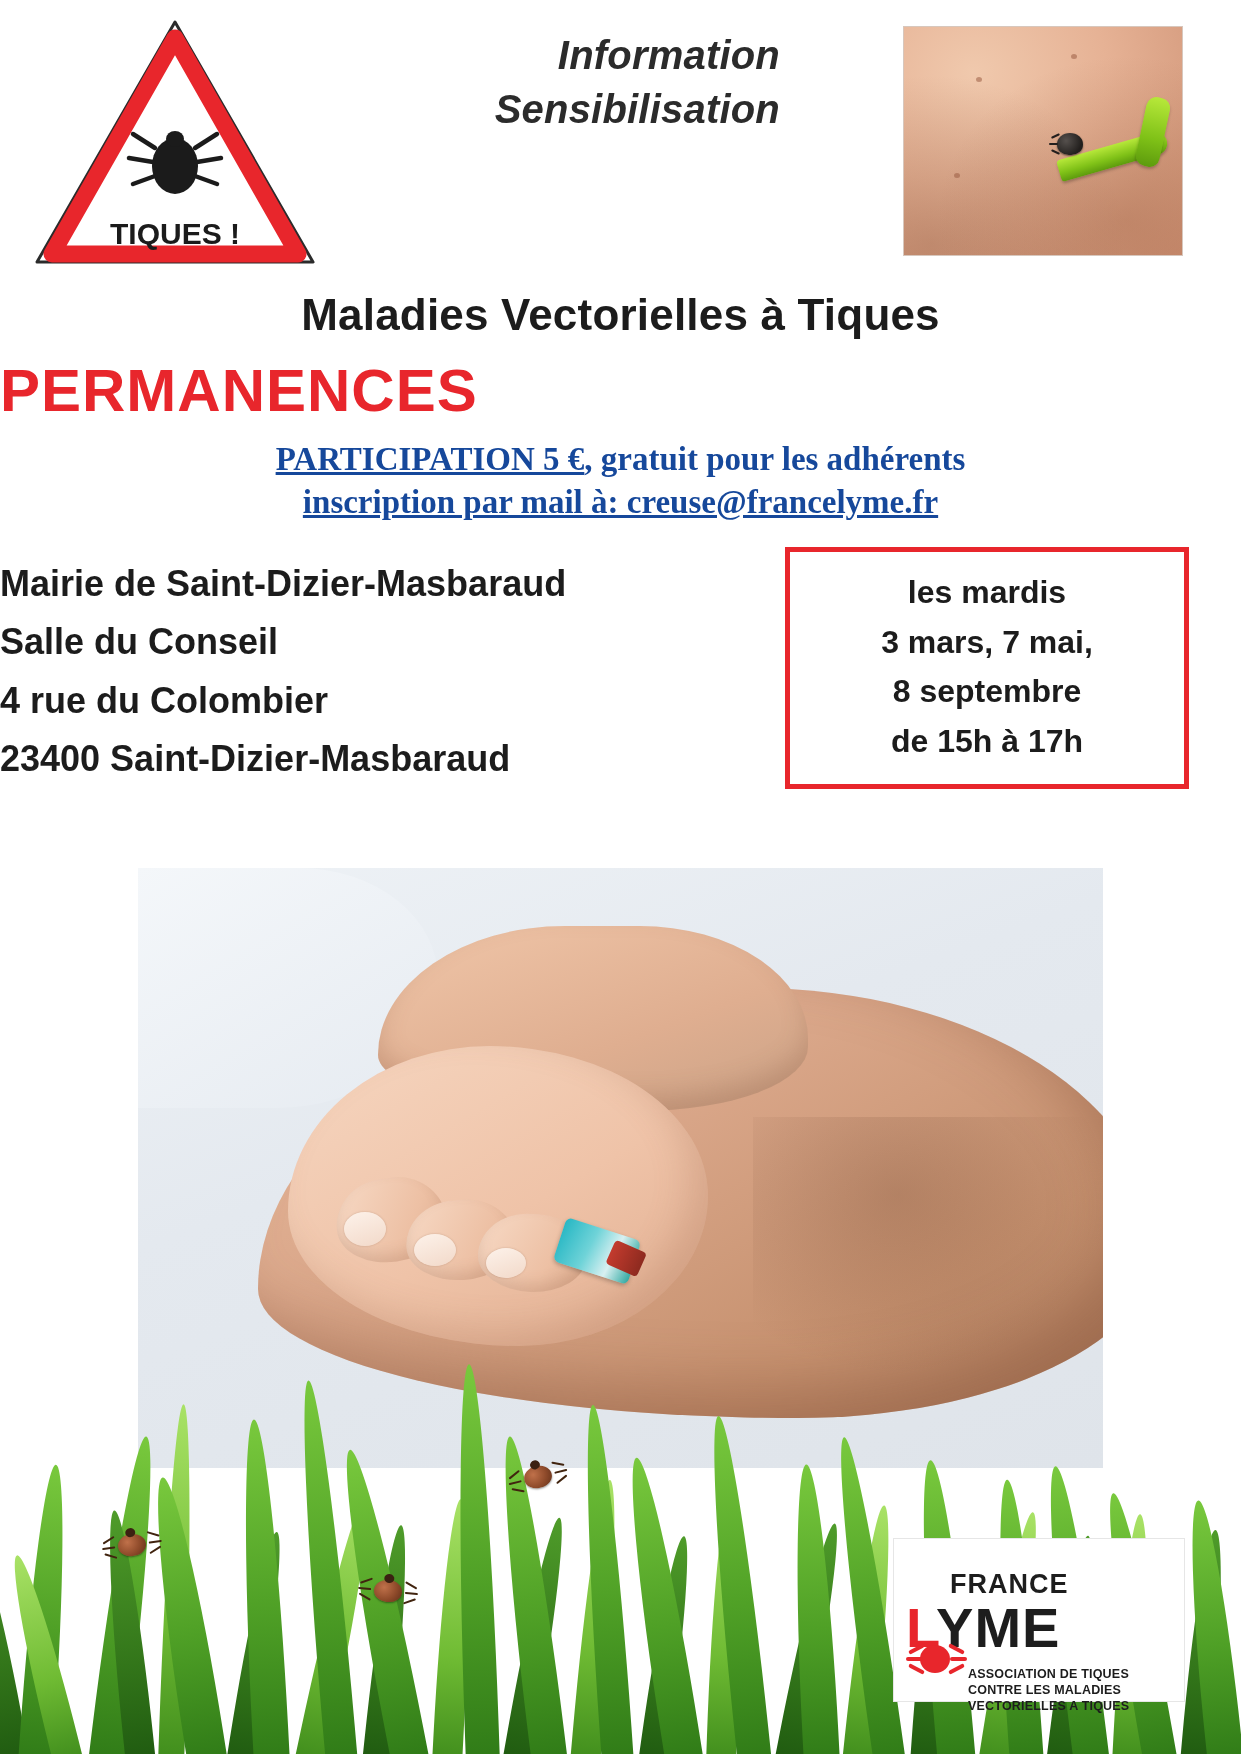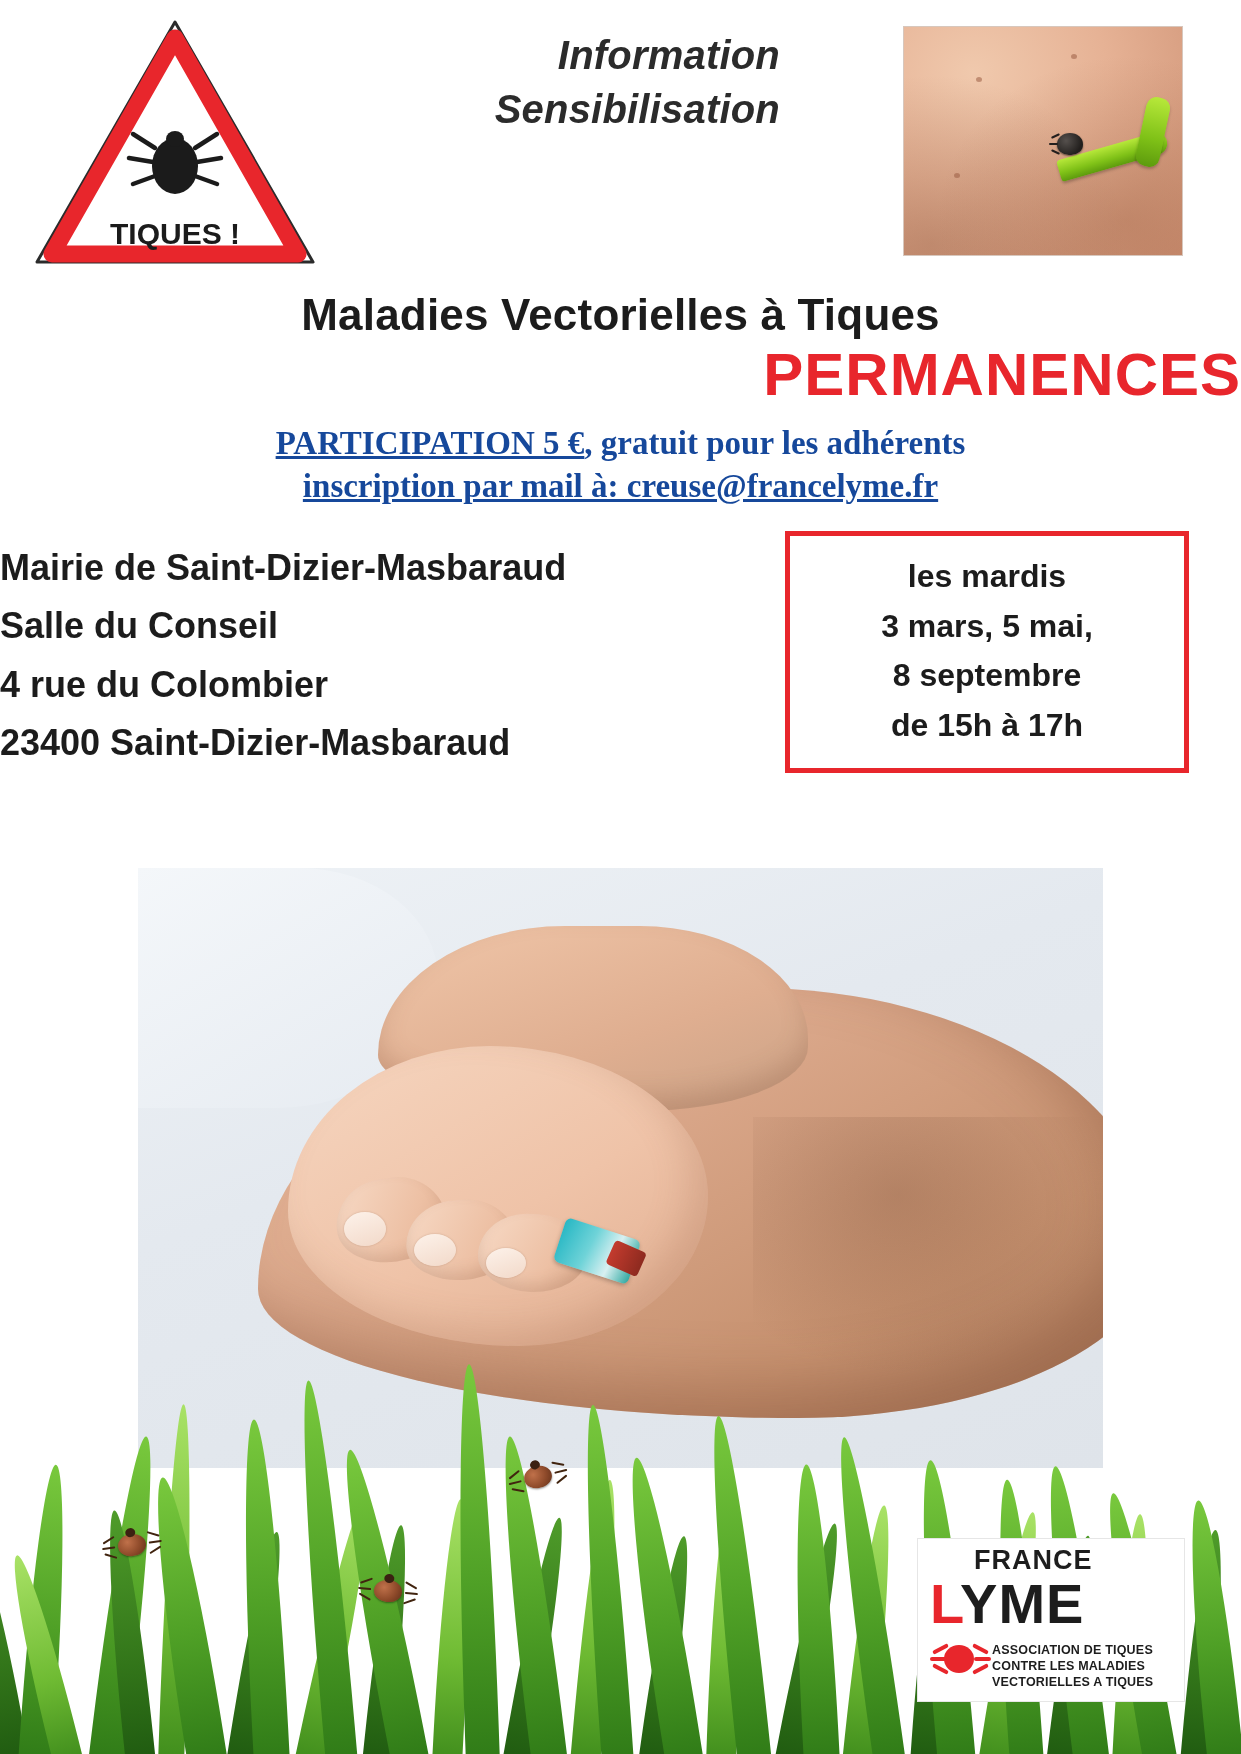--- a/index.html
+++ b/index.html
@@ -121,26 +121,26 @@
   
   .title-main {
     text-align: center;
     font-size: 44px;
     font-weight: bold;
     color: #1c1c1c;
     margin-top: 10px;
     letter-spacing: .2px;
   }
   .title-permanences {
-    text-align: right;
+    text-align: left;
     font-size: 60px;
     font-weight: bold;
     color: #e8262c;
     letter-spacing: 1px;
-    margin-top: 0;
+    margin-top: 16px;
   }
   .participation {
     text-align: center;
     font-size: 33px;
     font-weight: bold;
     color: #16489b;
     margin-top: 16px;
     font-family: "Liberation Serif", serif;
   }
   .participation .u { text-decoration: underline; }
@@ -333,26 +333,26 @@
     width: 13px; height: 2px;
     background: #41240f;
     border-radius: 2px;
   }
 
   
   .logo {
     position: absolute;
     right: 56px;
     bottom: 52px;
-    width: 268px;
+    width: 292px;
     height: 164px;
     background: #ffffff;
     border: 1px solid #e6e6e6;
     box-sizing: border-box;
-    padding: 2px 12px;
+    padding: 26px 12px;
   }
   .logo-top {
     font-size: 27px;
     font-weight: bold;
     letter-spacing: 1px;
     color: #1d1d1d;
     margin-left: 44px;
     line-height: 1;
     padding-top: 6px;
   }
@@ -454,21 +454,21 @@
 <div class="middle">
   <div class="address">
     <div>Mairie de Saint-Dizier-Masbaraud</div>
     <div>Salle du Conseil</div>
     <div>4 rue du Colombier</div>
     <div>23400 Saint-Dizier-Masbaraud</div>
   </div>
 
   <div class="dates-box">
     <div>les mardis</div>
-    <div>3 mars, 5 mai,</div>
+    <div>3 mars, 7 mai,</div>
     <div>8 septembre</div>
     <div>de 15h à 17h</div>
   </div>
 </div>
 
 <div class="photo-hands">
 
   <div class="hands-inner">
     <div class="sleeve"></div>
     <div class="hand-adult"></div>

